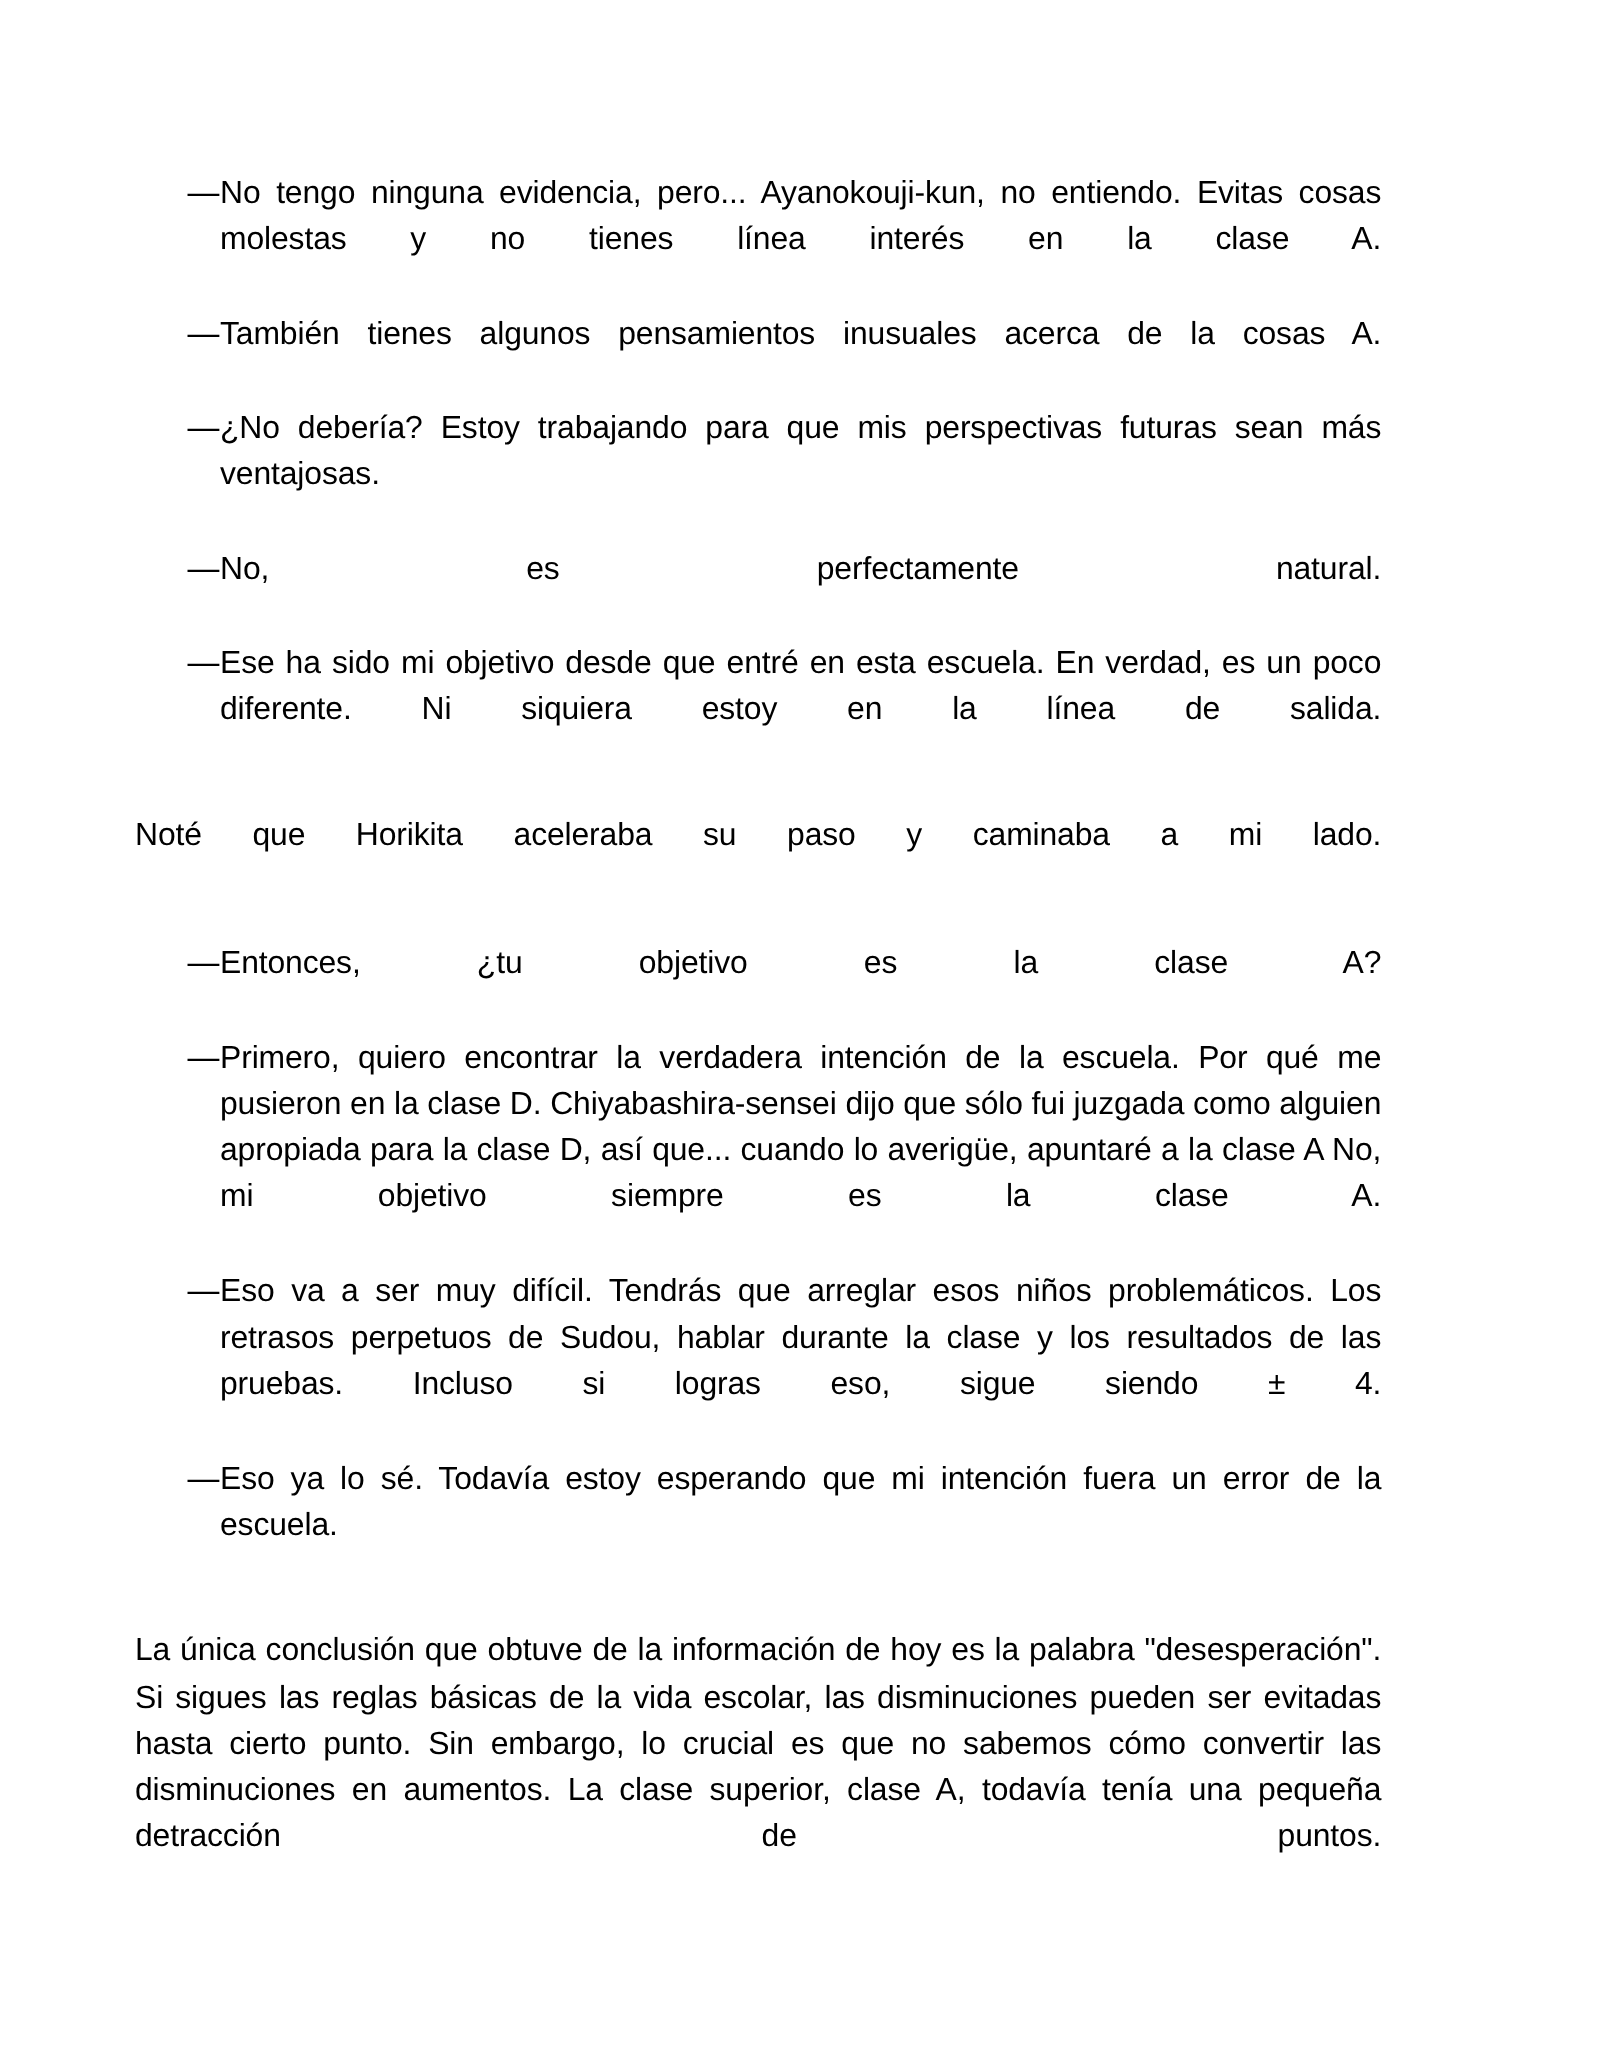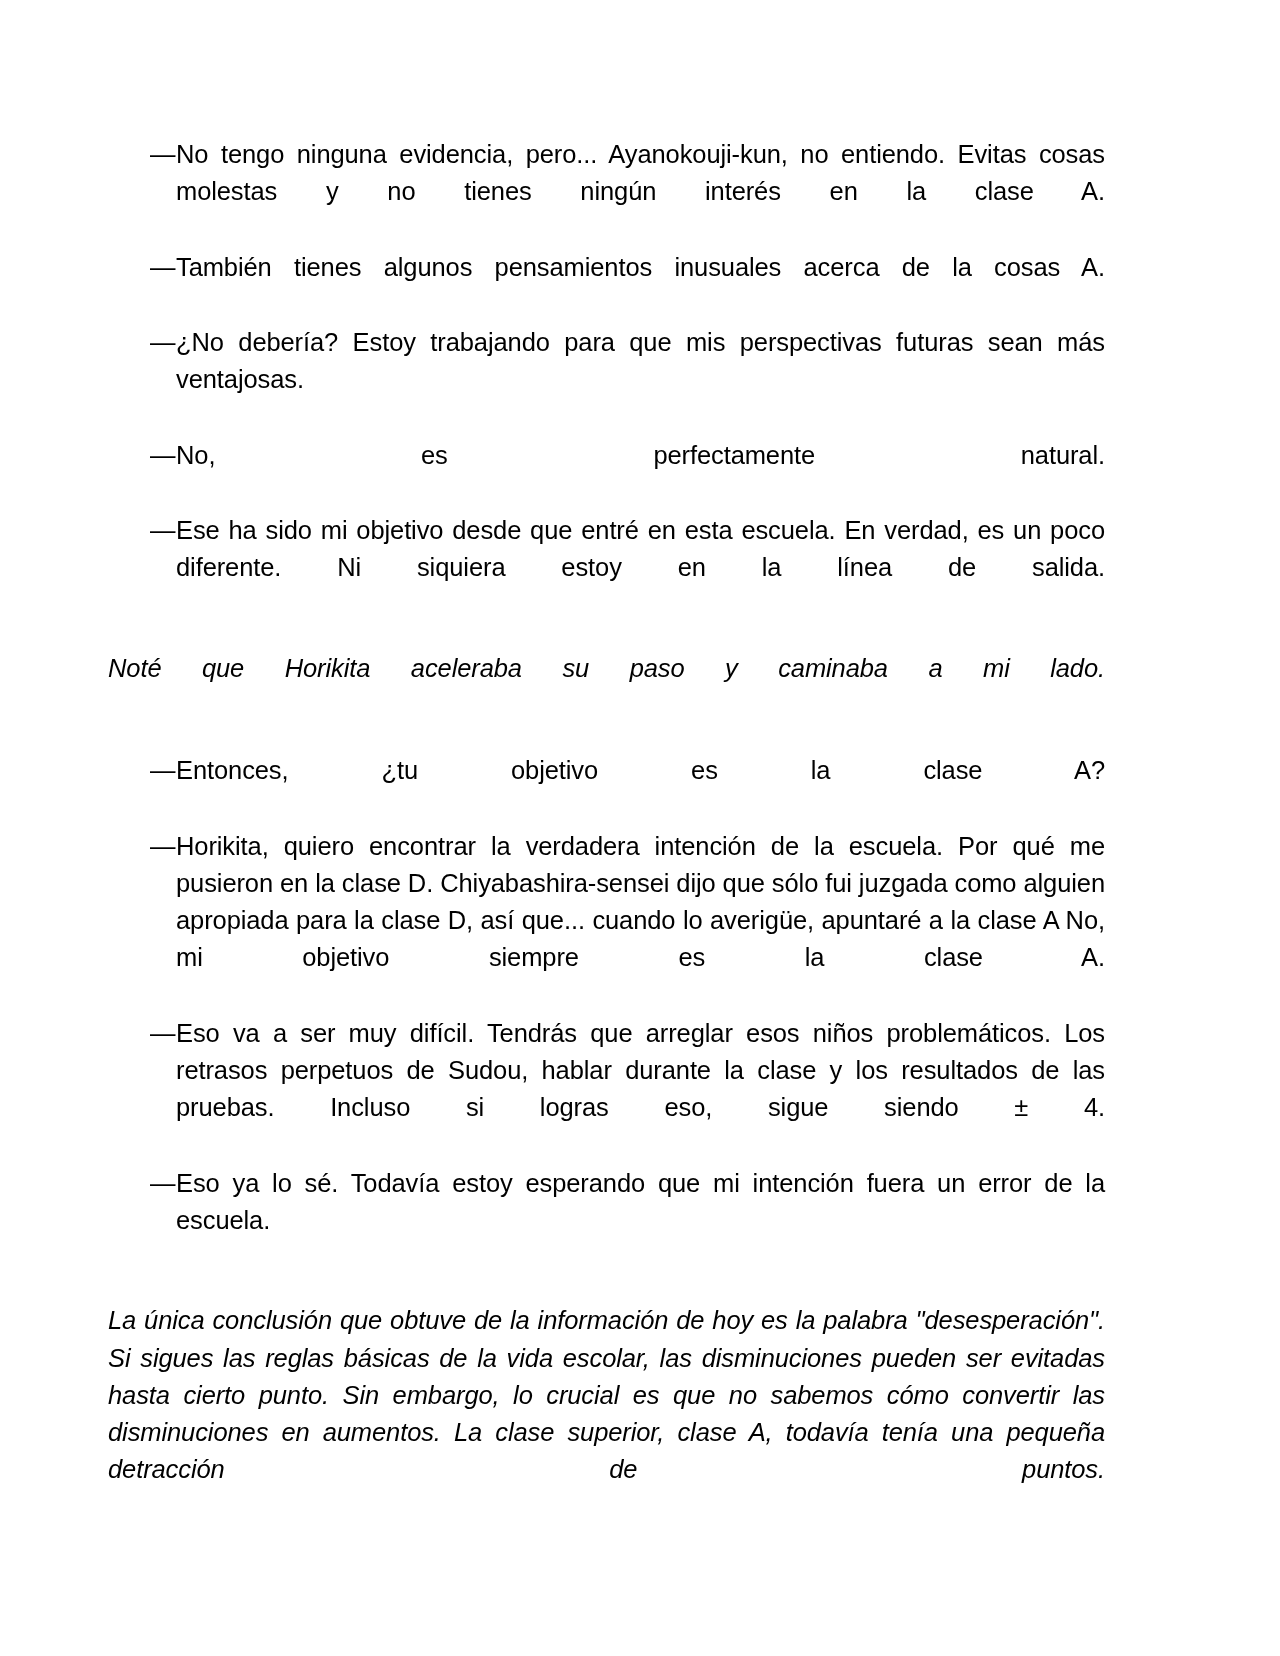--- a/index.html
+++ b/index.html
@@ -30,21 +30,20 @@
   
   .para {
     margin: 0 0 28px 0;
     font-size: 25.5px;
     line-height: 1.46;
     text-align: justify;
     text-justify: inter-word;
     letter-spacing: -0.1px;
     word-spacing: 0px;
     hyphens: none;
-    font-style: italic;
   }
 
   
   .dialogue {
     list-style: none;
     margin: 0 0 26px 0;
     padding: 0 0 0 42px;
   }
 
   .dialogue li {
@@ -79,21 +78,21 @@
 </style>
 </head>
 <body>
 
 <div class="page">
   <div class="content">
 
     <ul class="dialogue">
       <li>
         <span class="dash">—</span>
-        <span class="dtext">No tengo ninguna evidencia, pero... Ayanokouji-kun, no entiendo. Evitas cosas molestas y no tienes ningún interés en la clase A.</span>
+        <span class="dtext">No tengo ninguna evidencia, pero... Ayanokouji-kun, no entiendo. Evitas cosas molestas y no tienes línea interés en la clase A.</span>
       </li>
       <li>
         <span class="dash">—</span>
         <span class="dtext">También tienes algunos pensamientos inusuales acerca de la cosas A.</span>
       </li>
       <li>
         <span class="dash">—</span>
         <span class="dtext">¿No debería? Estoy trabajando para que mis perspectivas futuras sean más ventajosas.</span>
       </li>
       <li>
@@ -108,21 +107,21 @@
 
     <p class="para">Noté que Horikita aceleraba su paso y caminaba a mi lado.</p>
 
     <ul class="dialogue">
       <li>
         <span class="dash">—</span>
         <span class="dtext">Entonces, ¿tu objetivo es la clase A?</span>
       </li>
       <li>
         <span class="dash">—</span>
-        <span class="dtext">Horikita, quiero encontrar la verdadera intención de la escuela. Por qué me pusieron en la clase D. Chiyabashira-sensei dijo que sólo fui juzgada como alguien apropiada para la clase D, así que... cuando lo averigüe, apuntaré a la clase A No, mi objetivo siempre es la clase A.</span>
+        <span class="dtext">Primero, quiero encontrar la verdadera intención de la escuela. Por qué me pusieron en la clase D. Chiyabashira-sensei dijo que sólo fui juzgada como alguien apropiada para la clase D, así que... cuando lo averigüe, apuntaré a la clase A No, mi objetivo siempre es la clase A.</span>
       </li>
       <li>
         <span class="dash">—</span>
         <span class="dtext">Eso va a ser muy difícil. Tendrás que arreglar esos niños problemáticos. Los retrasos perpetuos de Sudou, hablar durante la clase y los resultados de las pruebas. Incluso si logras eso, sigue siendo ± 4.</span>
       </li>
       <li>
         <span class="dash">—</span>
         <span class="dtext">Eso ya lo sé. Todavía estoy esperando que mi intención fuera un error de la escuela.</span>
       </li>
     </ul>

